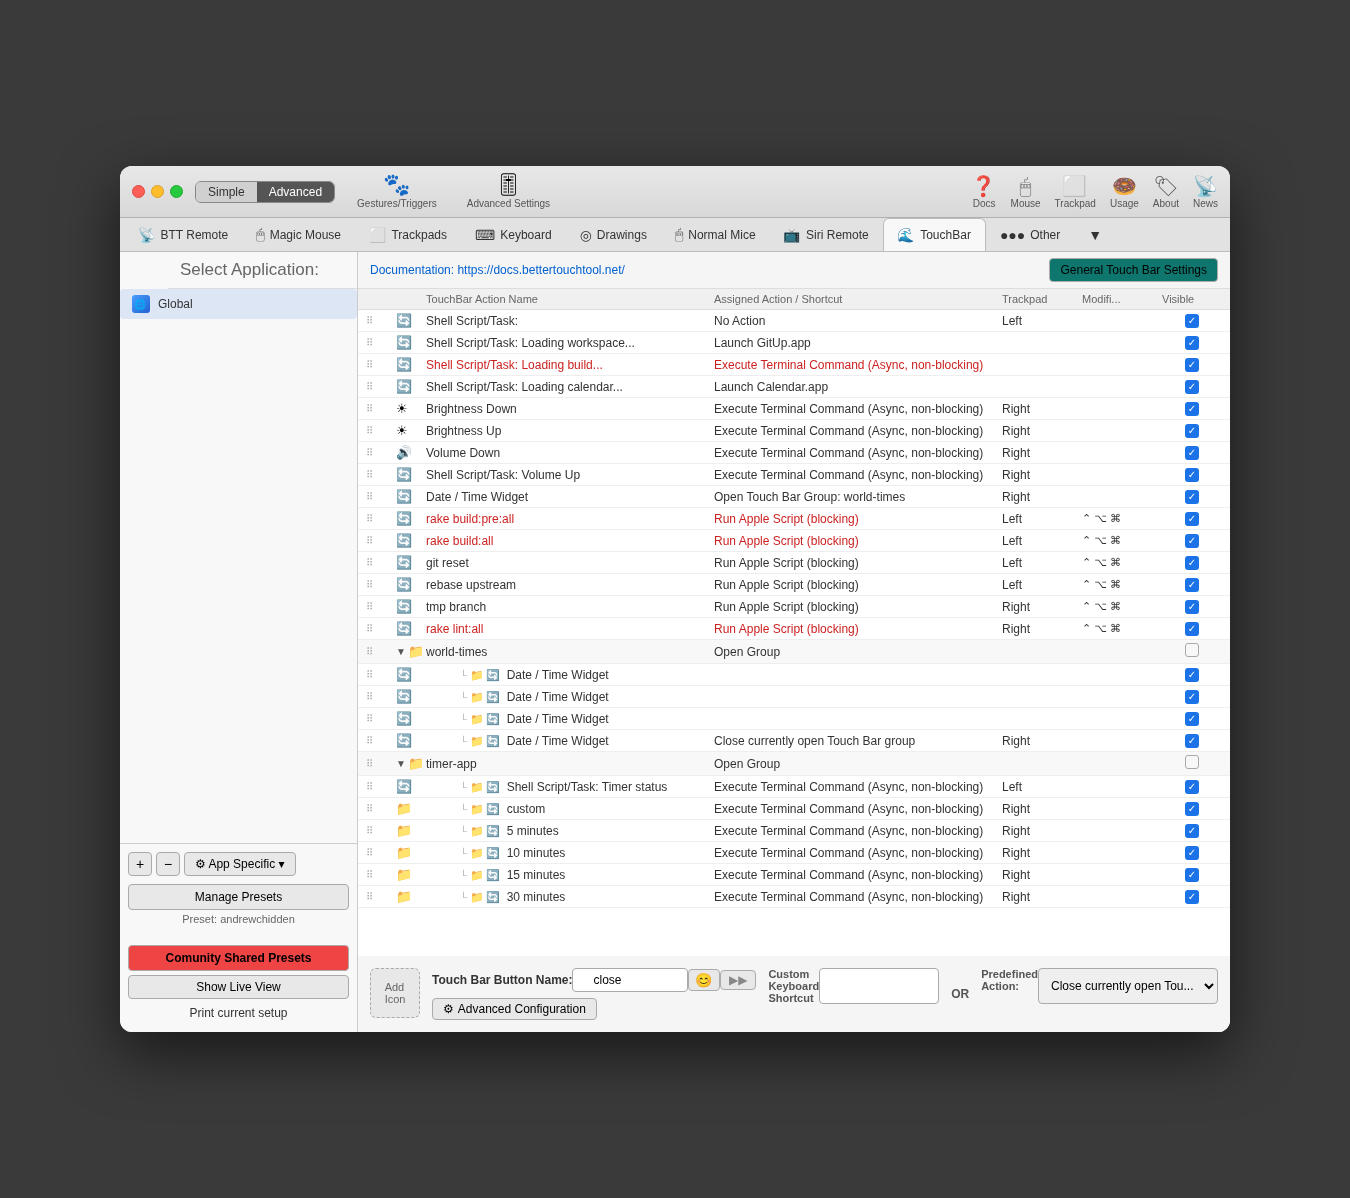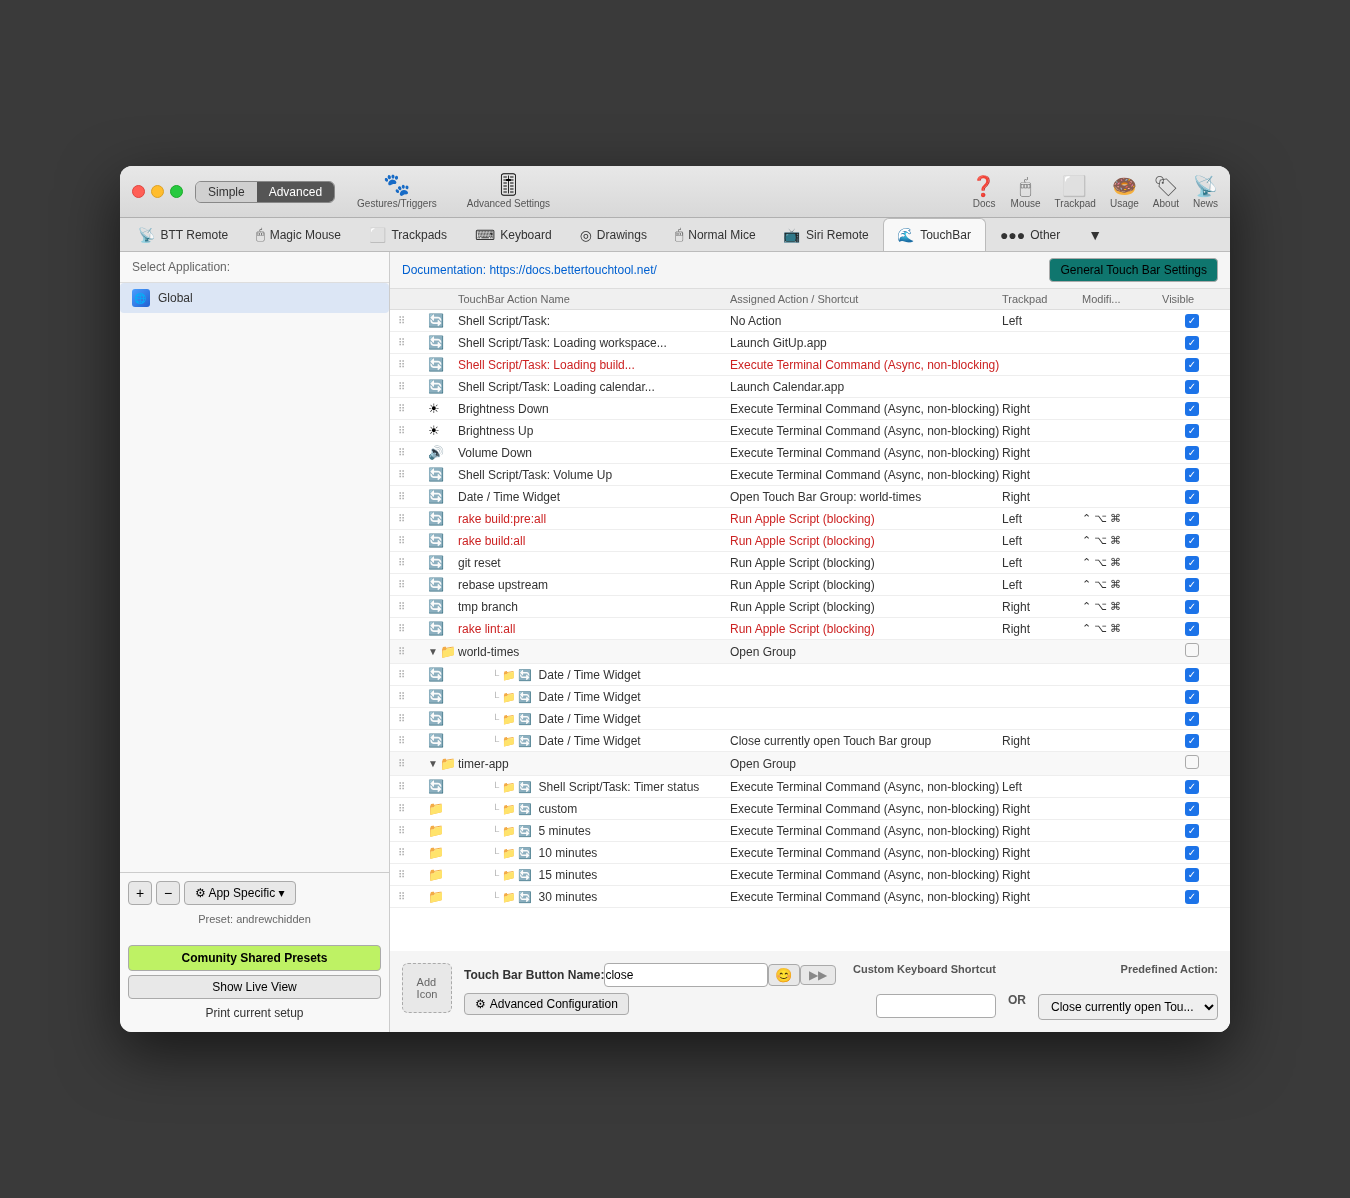--- a/index.html
+++ b/index.html
@@ -136,23 +136,24 @@
     }
     .sidebar {
       width: 270px;
       background: #f8f8f8;
       border-right: 1px solid #ccc;
       display: flex;
       flex-direction: column;
     }
     .sidebar-header {
       padding: 8px 12px;
-      font-size: 12px;
+      font-size: 17px;
       color: #666;
       border-bottom: 1px solid #ddd;
+      margin-left: 48px;
     }
     .sidebar-apps {
       flex: 1;
       overflow-y: auto;
     }
     .sidebar-app-item {
       display: flex;
       align-items: center;
       gap: 8px;
       padding: 6px 12px;
@@ -221,21 +222,21 @@
       font-size: 11px;
       color: #666;
       margin-bottom: 20px;
       text-align: center;
     }
     .community-presets-btn {
       width: 100%;
       padding: 5px;
       border: 1px solid #aaa;
       border-radius: 4px;
-      background: #bef264;
+      background: #ef4444;
       cursor: pointer;
       font-size: 12px;
       text-align: center;
       margin-bottom: 4px;
       font-weight: 600;
     }
     .show-live-view-btn {
       width: 100%;
       padding: 4px;
       border: 1px solid #aaa;
@@ -397,25 +398,25 @@
       align-items: center;
       gap: 0;
     }
     .field-label {
       font-size: 12px;
       font-weight: 600;
       color: #333;
       white-space: nowrap;
     }
     .field-input {
-      padding: 4px 0;
-      border: 1px solid #aaa;
-      border-radius: 4px;
-      font-size: 12px;
-      width: 164px;
+      padding: 4px 20px;
+      border: 1px solid #aaa;
+      border-radius: 4px;
+      font-size: 12px;
+      width: 116px;
     }
     .emoji-btn {
       padding: 2px 6px;
       border: 1px solid #aaa;
       border-radius: 4px;
       background: #e8e8e8;
       cursor: pointer;
       font-size: 14px;
     }
     .skip-btn {
@@ -426,23 +427,22 @@
       cursor: pointer;
       font-size: 12px;
       color: #888;
     }
     .right-config {
       display: flex;
       gap: 12px;
     }
     .config-section {
       display: flex;
-      flex-direction: column;
-      gap: 19px;
-      align-items: flex-end;
+      flex-direction: row;
+      gap: 0;
     }
     .config-section-label {
       font-size: 11px;
       font-weight: 600;
       color: #555;
     }
     .shortcut-input {
       padding: 4px 8px;
       border: 1px solid #aaa;
       border-radius: 4px;
@@ -584,20 +584,21 @@
           <div class="sidebar-app-icon">🌐</div>
           <span class="sidebar-app-label">Global</span>
         </div>
       </div>
       <div class="sidebar-bottom">
         <div class="sidebar-actions">
           <button class="sidebar-action-btn">+</button>
           <button class="sidebar-action-btn">−</button>
           <button class="app-specific-btn">⚙ App Specific ▾</button>
         </div>
+        <button class="manage-presets-btn">Manage Presets</button>
         <div class="preset-label">Preset: andrewchidden</div>
         <button class="community-presets-btn">Comunity Shared Presets</button>
         <button class="show-live-view-btn">Show Live View</button>
         <button class="print-btn">Print current setup</button>
       </div>
     </div>
 
     <div class="main-content">
 
       <div class="doc-bar">

